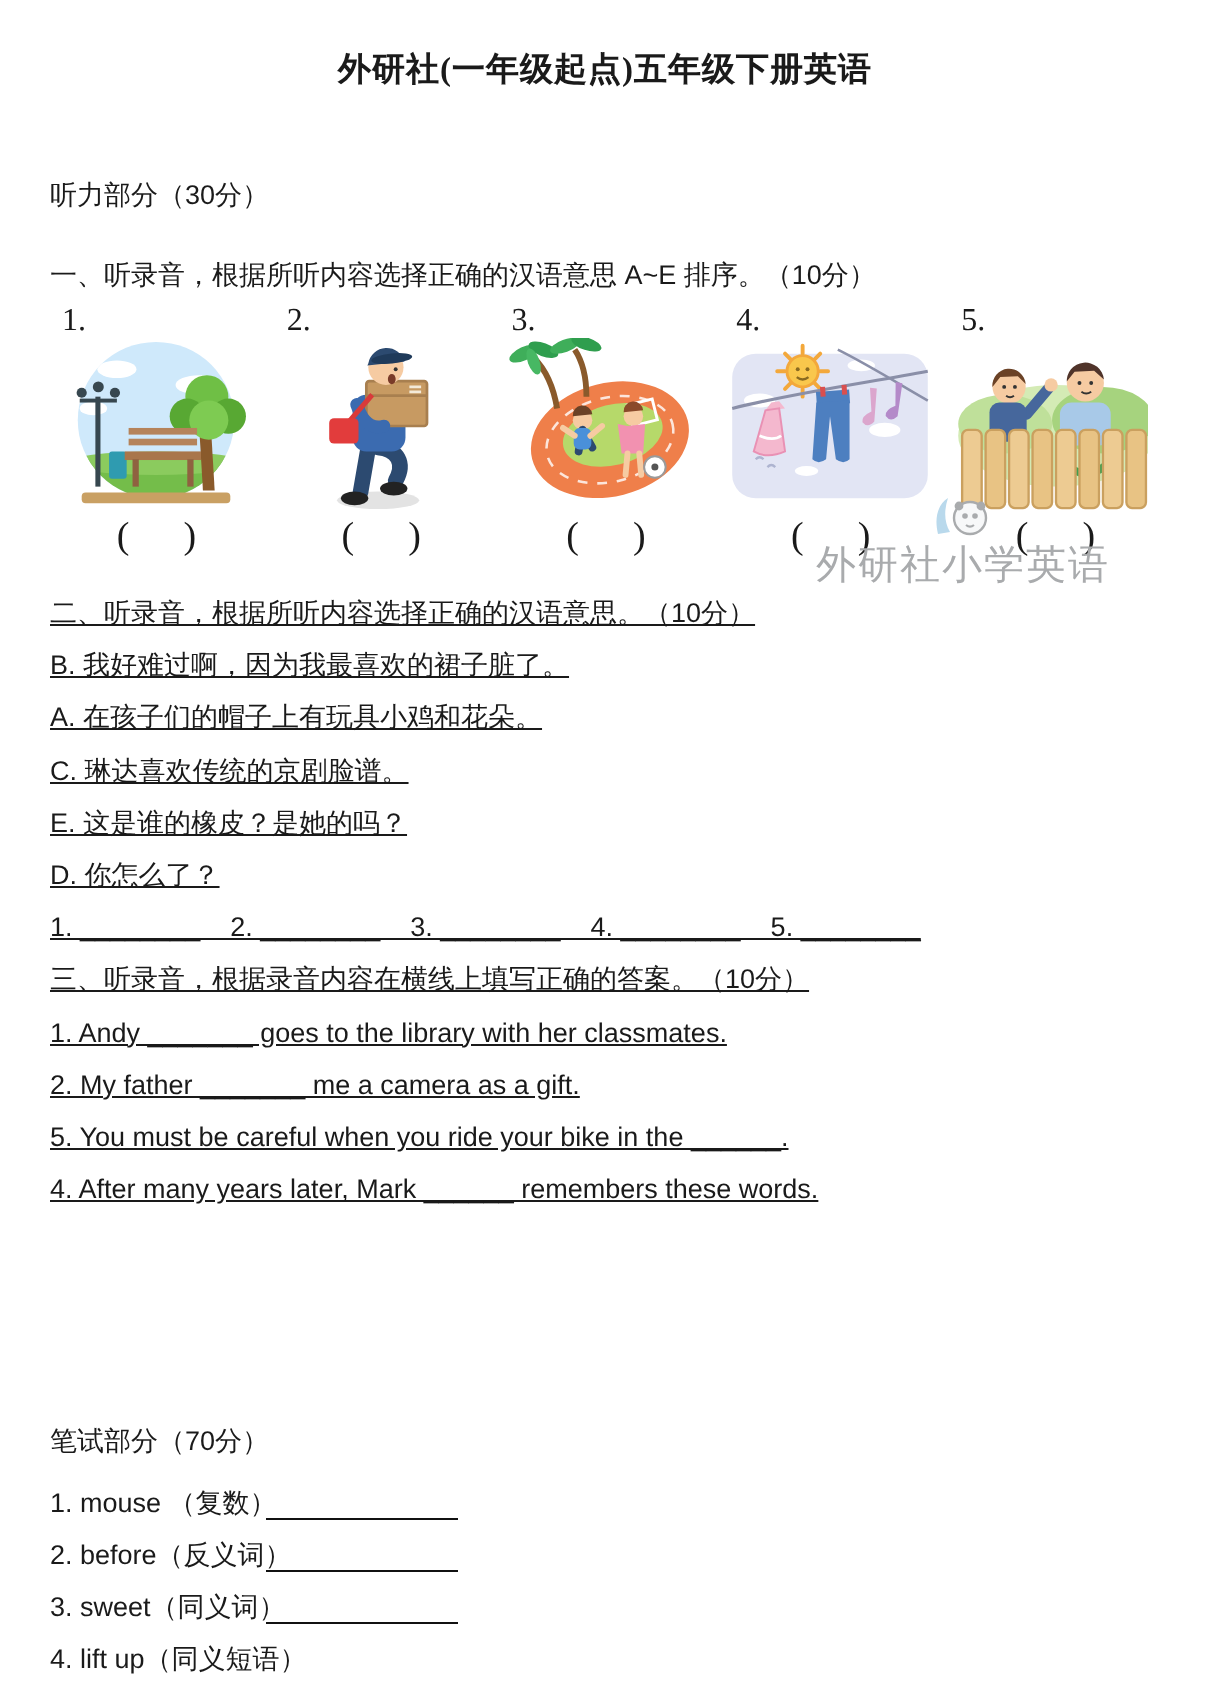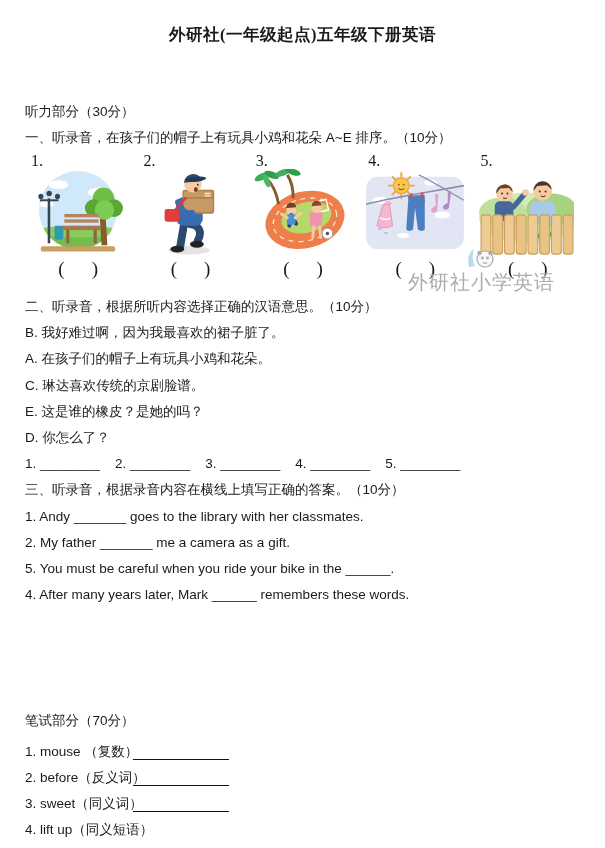--- a/index.html
+++ b/index.html
@@ -10,21 +10,21 @@
   }
   .title{
     position:absolute;left:0;width:605px;text-align:center;
     font-family:"Liberation Serif","DejaVu Serif",serif;
     font-weight:bold;font-size:16.5px;letter-spacing:.5px;
   }
   .title1{top:24px;}
   .title2{top:63px;}
   .line{font-size:13.5px;line-height:26.2px;white-space:pre;}
   .abs{position:absolute;left:25px;}
-  .lh-header{top:99px;}
+  .lh-header{top:85px;}
   .q1-inst{top:125px;}
 
   
   .pics{position:absolute;left:22px;top:152px;width:562px;display:flex;}
   .pic-cell{width:112.4px;display:flex;flex-direction:column;}
   .pic-num{
     font-family:"Liberation Serif","DejaVu Serif",serif;
     font-size:16px;line-height:17px;padding-left:9px;height:17px;
   }
   .pic-img{width:104px;height:88px;margin:0 auto;}
@@ -36,37 +36,37 @@
   .pic-paren .gap{display:inline-block;width:27px;}
 
   
   .watermark{
     position:absolute;left:408px;top:247px;display:flex;align-items:center;
     color:#a9abad;font-size:20px;z-index:3;letter-spacing:1px;flex-direction:column;
   }
   .watermark svg{margin-right:2px;}
 
   
-  .col-a{position:absolute;left:25px;top:294px;width:560px;}
+  .col-a{position:absolute;left:25px;top:294px;width:560px;text-decoration:underline;}
 
   
   .col-b{position:absolute;left:25px;top:708px;width:560px;}
   .w-row{height:26.3px;display:flex;align-items:flex-end;}
   .w-prompt{width:108px;font-size:13.5px;line-height:19px;white-space:pre;margin-top:20px;}
   .w-blank{width:96px;height:15px;border-bottom:1.4px solid #111;margin-bottom:1px;}
 </style>
 </head>
 <body>
 
 <div class="page">
 
   <div class="title title1">外研社(一年级起点)五年级下册英语</div>
 
   <div class="abs line lh-header">听力部分（30分）</div>
-  <div class="abs line q1-inst">一、听录音，在孩子们的帽子上有玩具小鸡和花朵 A~E 排序。（10分）</div>
+  <div class="abs line q1-inst">一、听录音，根据所听内容选择正确的汉语意思 A~E 排序。（10分）</div>
 
   <div class="pics">
 
     <div class="pic-cell">
       <div class="pic-num">1.</div>
       <svg class="pic-img" viewBox="0 0 104 90">
         <defs>
             <clipPath id="c1">
               <circle cx="52" cy="42" r="40"></circle>
             </clipPath>

